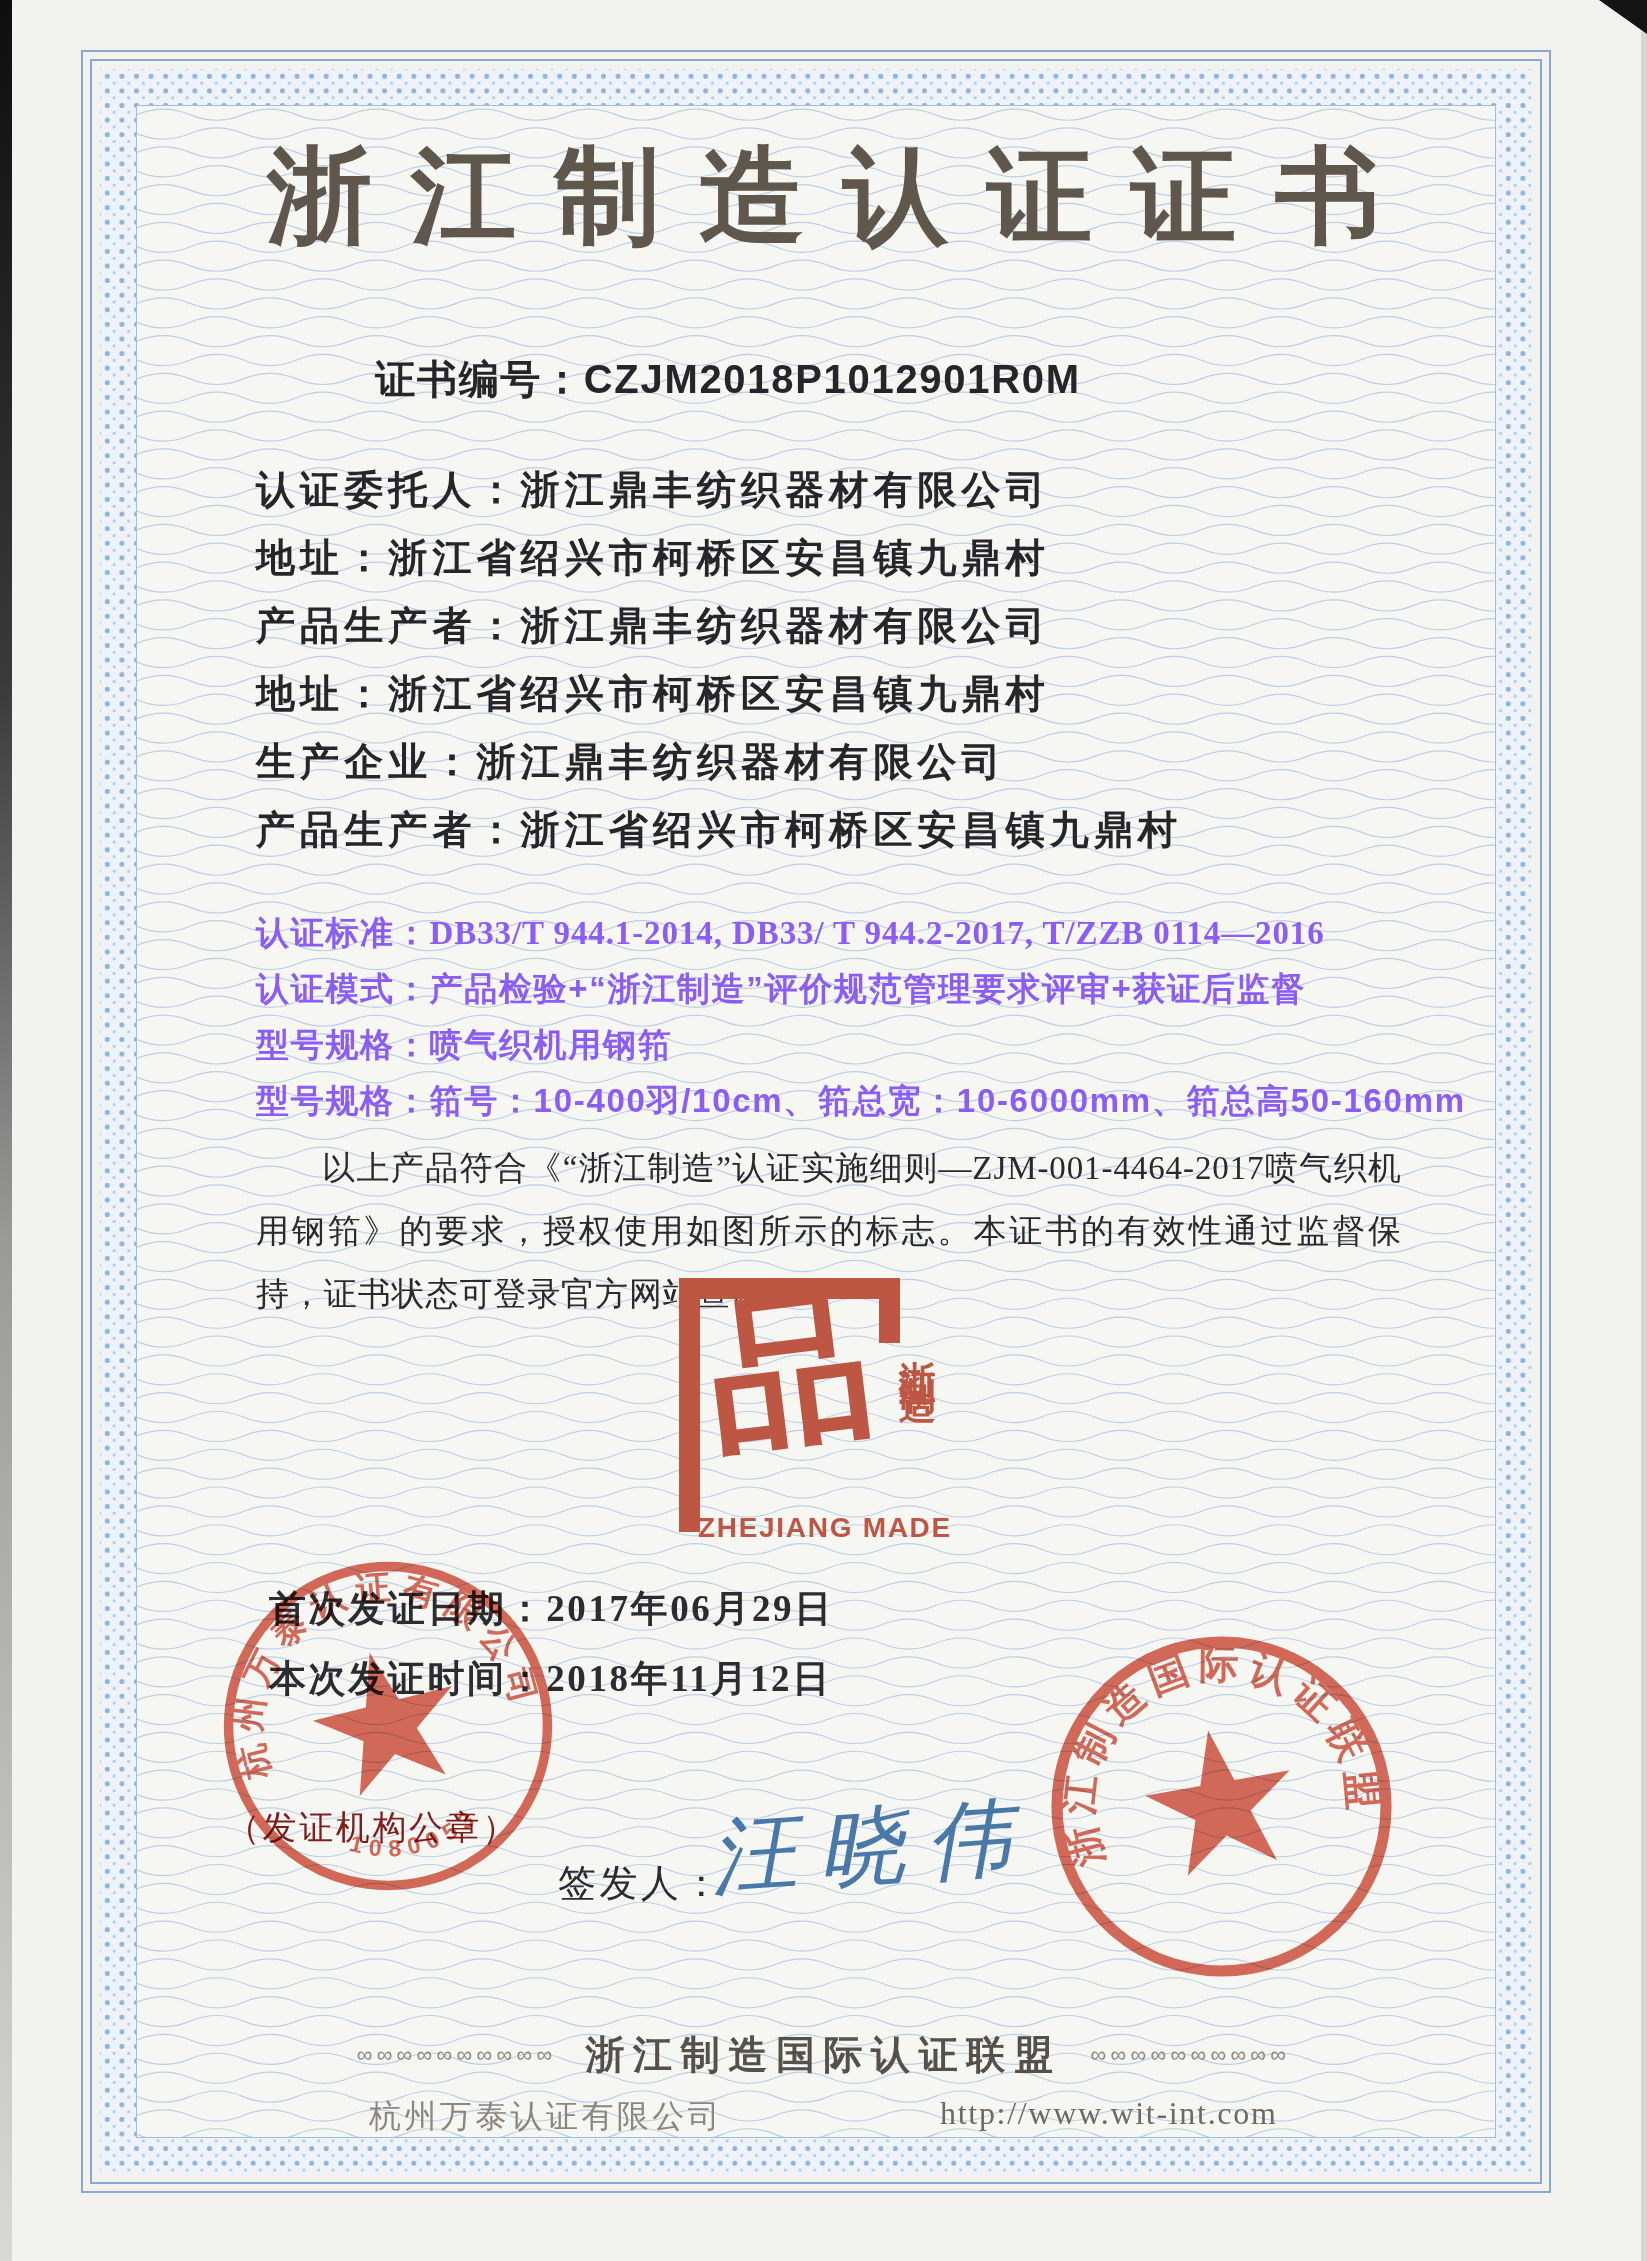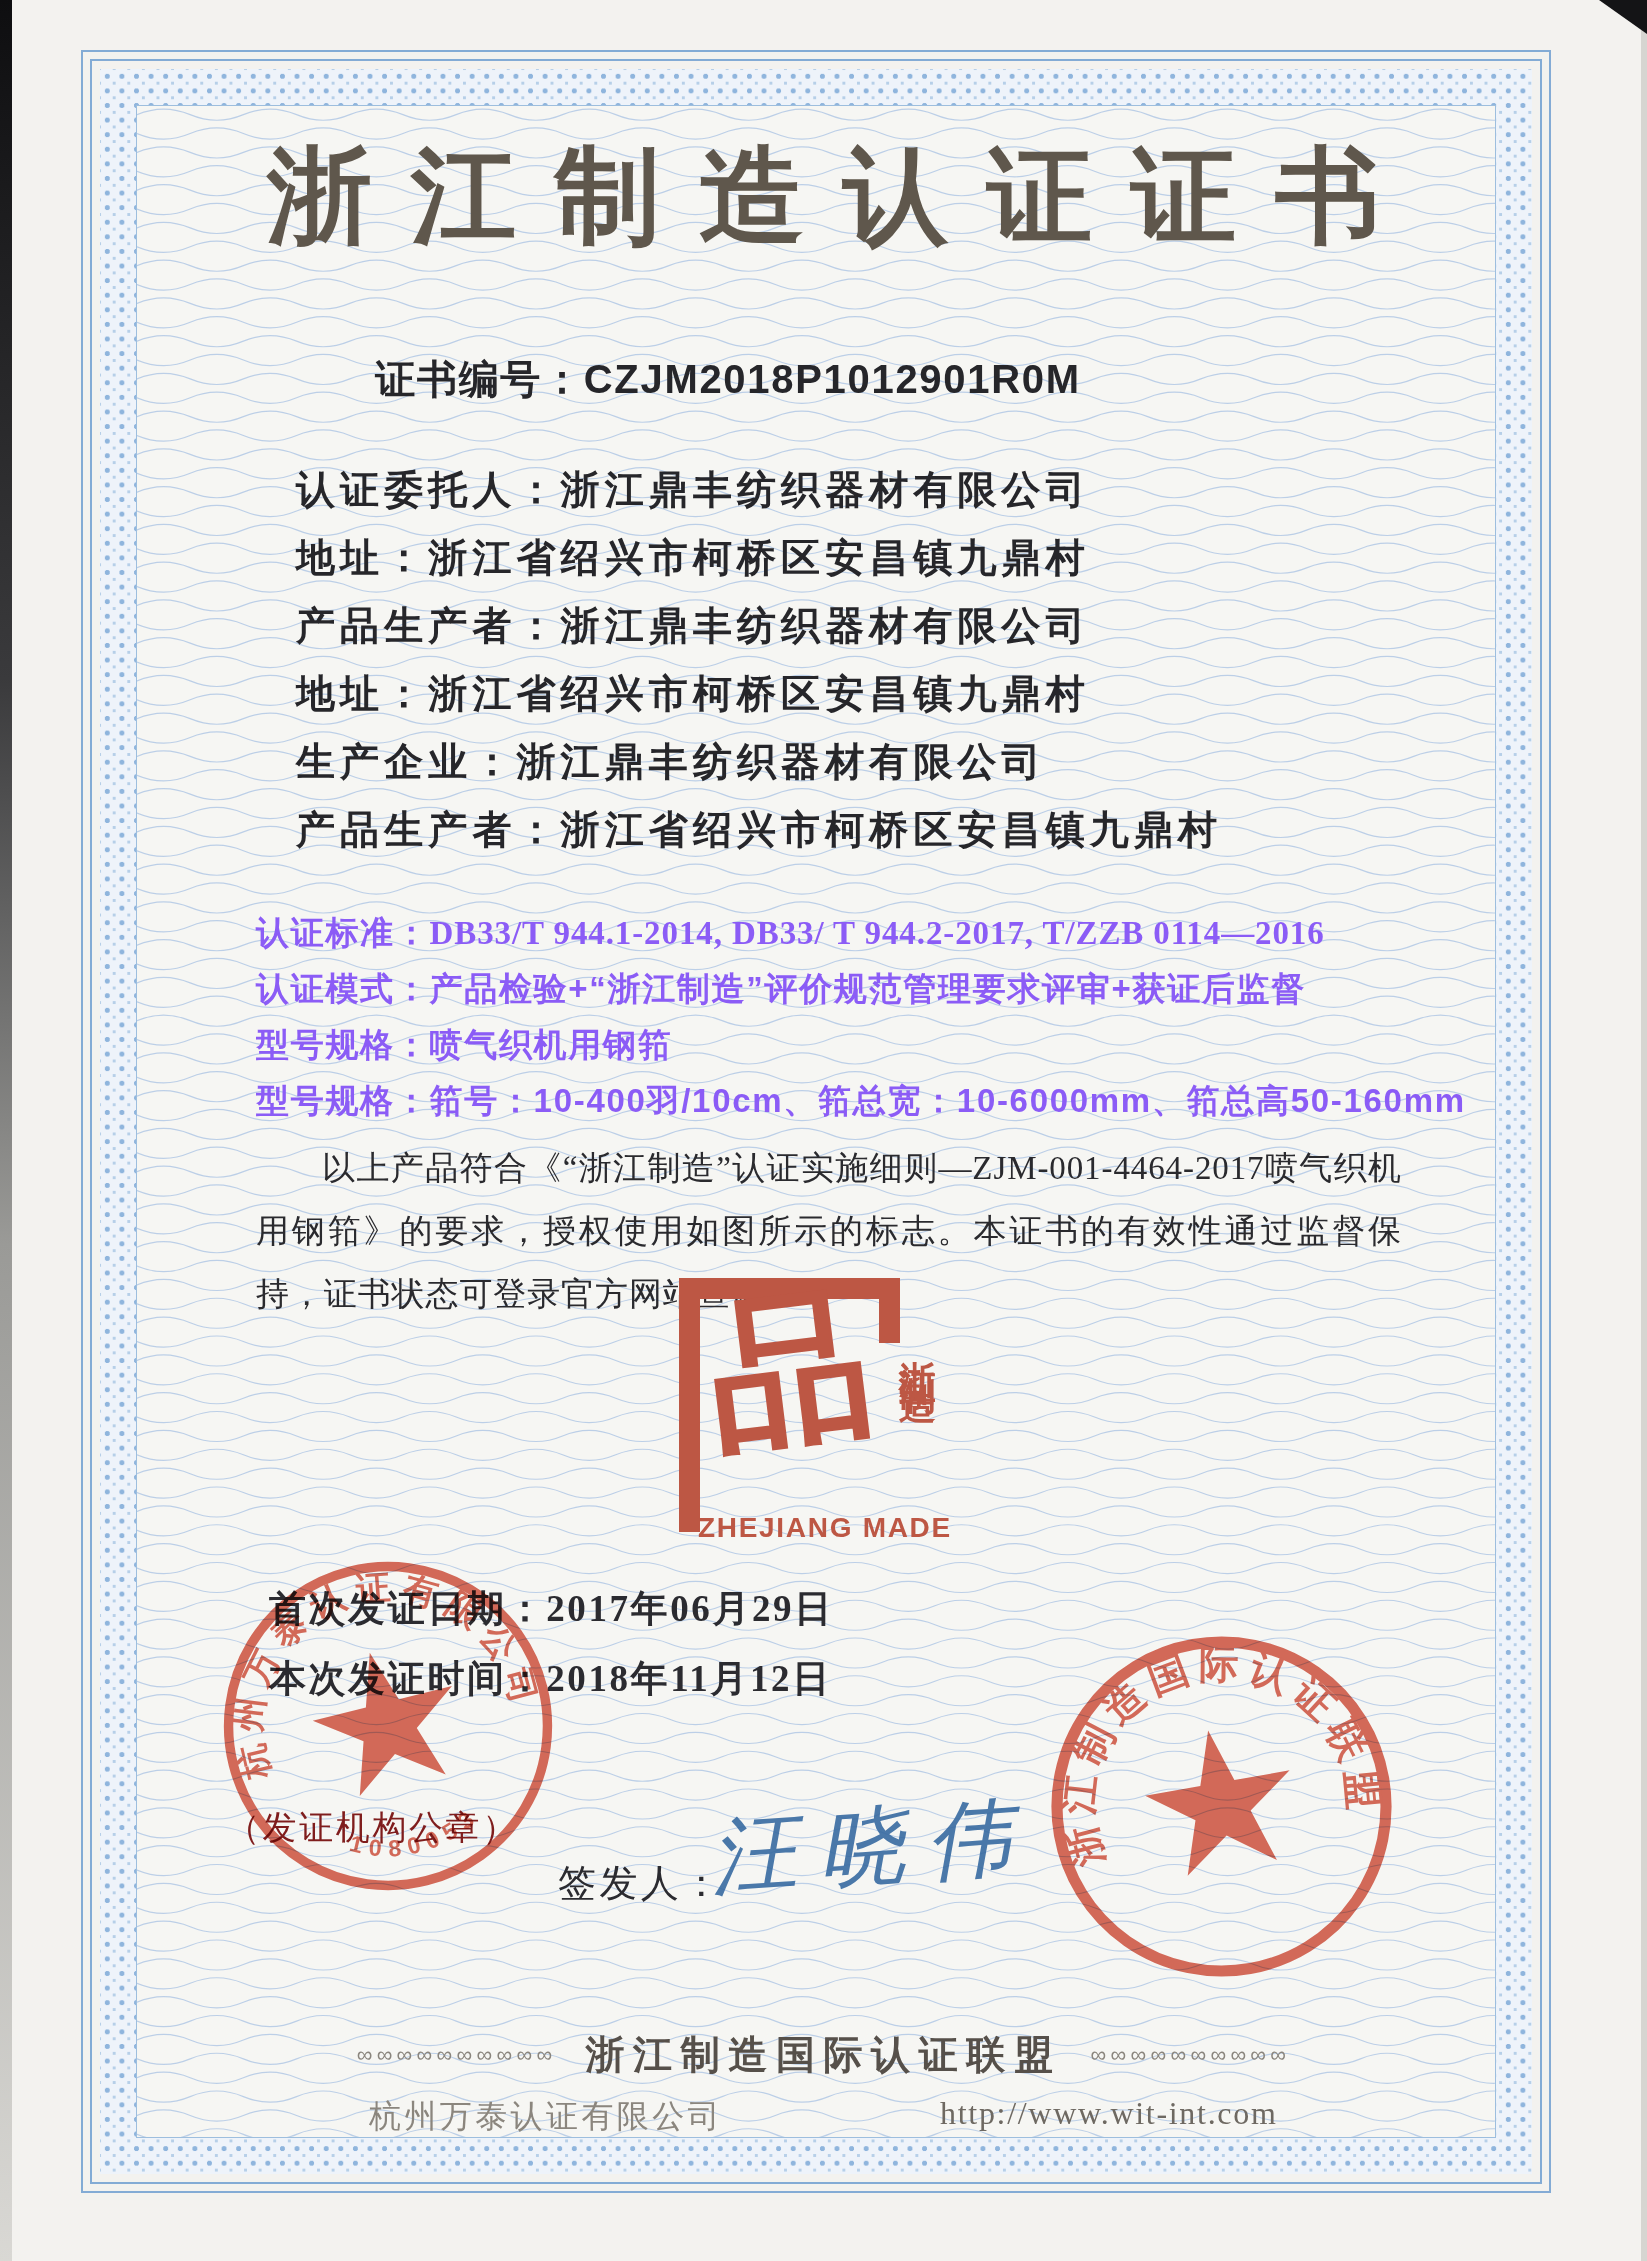--- a/index.html
+++ b/index.html
@@ -21,21 +21,21 @@
   .interior{position:absolute;inset:36px;background:#f6f6f3;border:1.7px solid #9dbede;overflow:hidden;}
   .interior svg{display:block;}
   
   .content{position:absolute;inset:0;z-index:5;}
   .doc-title{position:absolute;left:0;top:127px;width:1647px;text-align:center;
     font-family:"Liberation Serif",serif;font-weight:bold;font-size:105px;letter-spacing:39px;
     color:#5f574c;text-indent:39px;}
   .certno{position:absolute;left:0;top:352px;width:1456px;text-align:center;
     font-size:40px;font-weight:bold;color:#26262a;letter-spacing:1.7px;}
   .parties{position:absolute;left:256px;top:463px;}
-  .parties .row{height:68px;font-size:39px;font-weight:bold;color:#26262a;letter-spacing:5.1px;margin-left:40px;}
+  .parties .row{height:68px;font-size:39px;font-weight:bold;color:#26262a;letter-spacing:5.1px;}
   .details{position:absolute;left:256px;top:911px;}
   .details .row{height:56px;font-size:33px;font-weight:bold;color:#8b5cf6;letter-spacing:1.7px;}
   .details .serif-val{font-family:"Liberation Serif",serif;font-weight:bold;letter-spacing:0.9px;}
   .statement{position:absolute;left:256px;top:1137px;width:1146px;
     font-family:"Liberation Serif",serif;font-size:33px;line-height:63px;color:#2a2a2e;
     text-indent:2em;text-align:justify;letter-spacing:0.9px;margin:0;}
   
   .logo{position:absolute;left:679px;top:1271px;width:273px;height:273px;}
   .lg-top{position:absolute;left:0;top:6.9px;width:221px;height:21.4px;background:#bd5744;}
   .lg-leg{position:absolute;left:200px;top:6.9px;width:21.4px;height:65px;background:#bd5744;}

